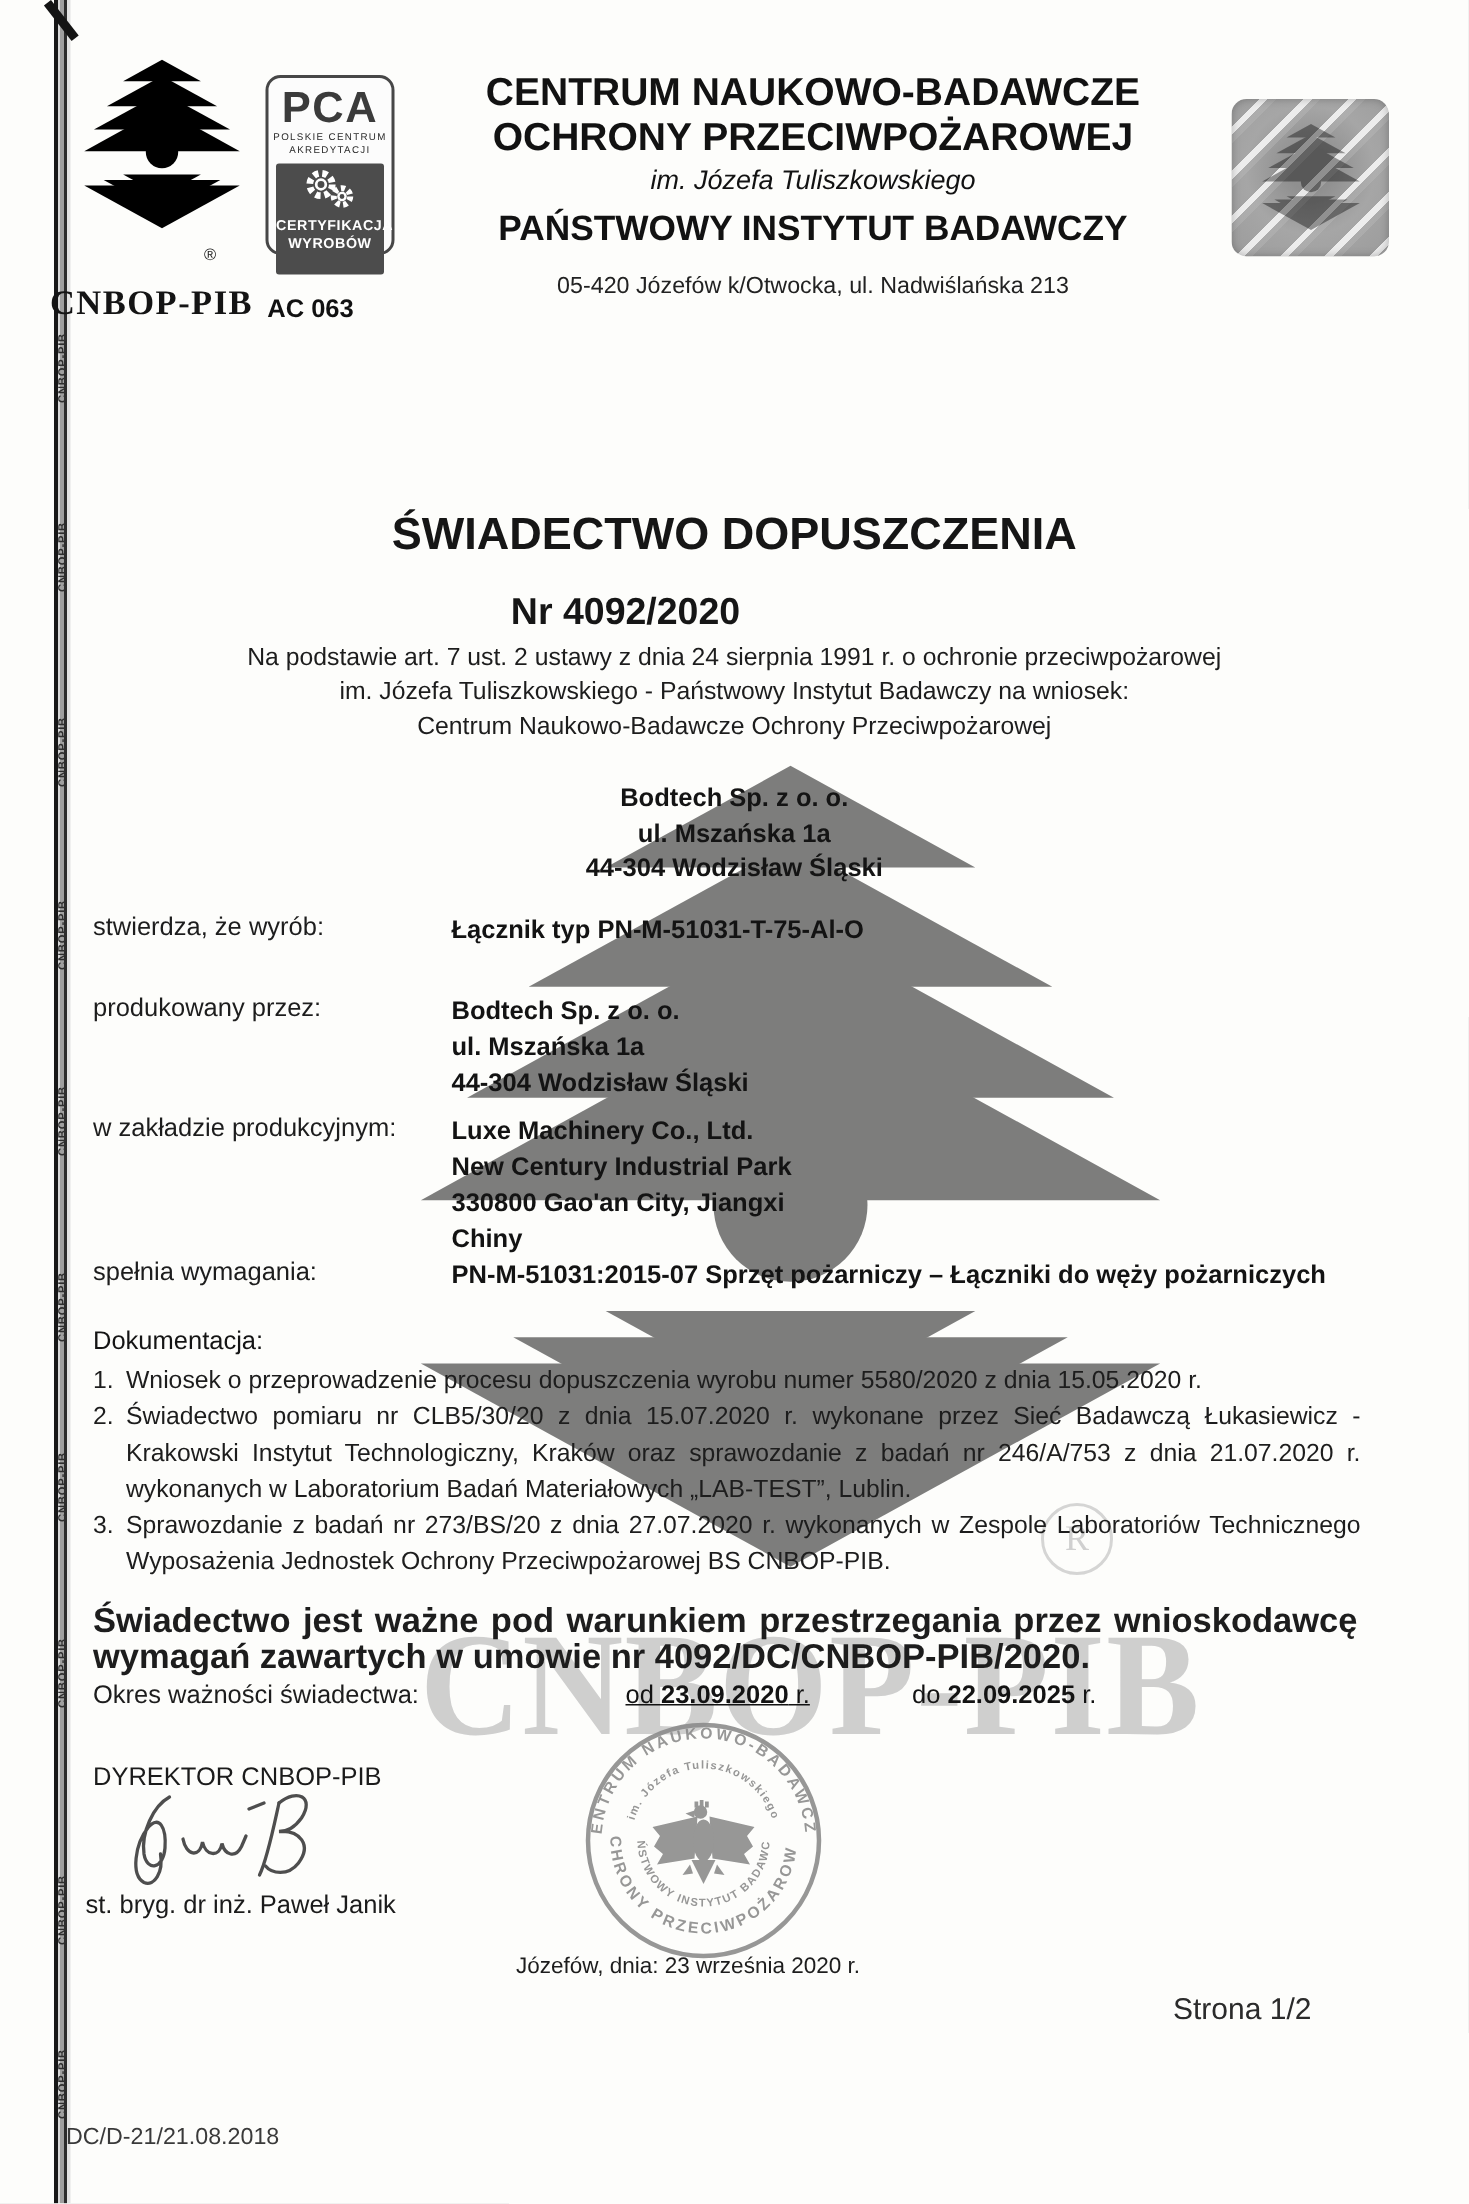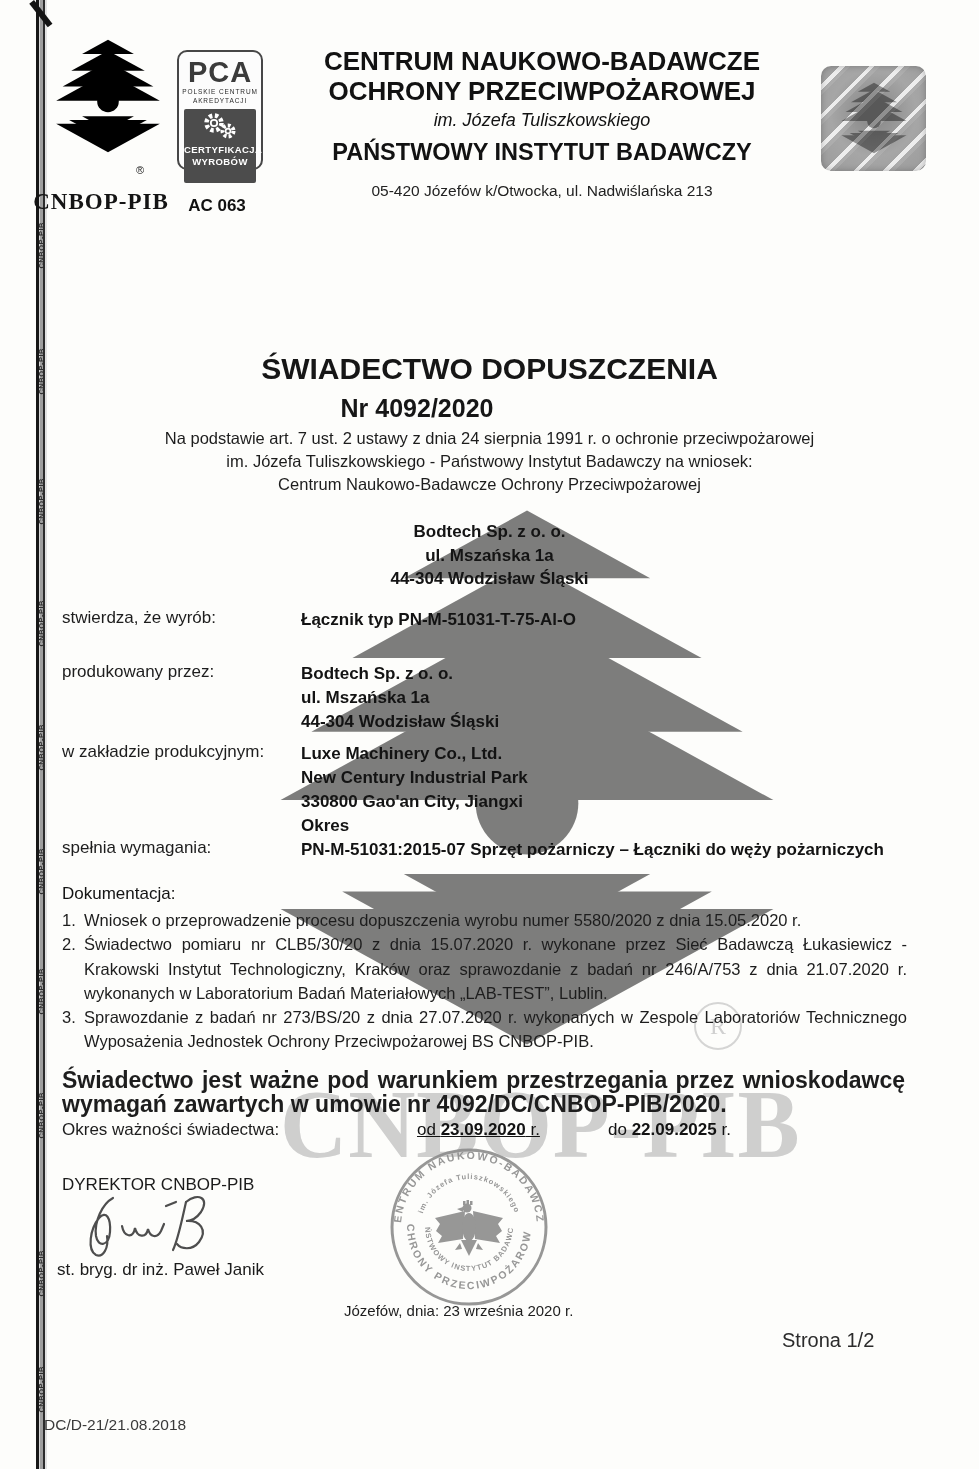--- a/index.html
+++ b/index.html
@@ -31,21 +31,21 @@
     left:177px; top:50px; width:86px; height:120px; box-sizing:border-box;
     border:2px solid #474747; border-radius:10px; background:#fcfcfc; text-align:center;
   }
   .pca-title{margin-top:5px; font-size:29px; font-weight:bold; letter-spacing:1px; color:#3b3b3b; line-height:30px;}
   .pca-sub{font-size:6.5px; letter-spacing:.9px; color:#2a2a2a; line-height:9px;}
   .pca-box{
     margin:4px 5px 0 5px; height:74px; background:#4c4c4c; border-radius:2px;
     color:#fff; padding-top:3px; box-sizing:border-box;
   }
   .pca-box-line{font-size:9.5px; font-weight:bold; letter-spacing:.4px; line-height:12px;}
-  .pca-ac{left:174px; top:196px; width:86px; text-align:center; font-weight:bold; font-size:17px; color:#111;}
+  .pca-ac{left:164px; top:196px; width:86px; text-align:center; font-weight:bold; font-size:17px; color:#111;}
   .head-block{left:262px; top:46px; width:560px; text-align:center; color:#121212;}
   .head-l1{font-size:26px; font-weight:bold; line-height:30px;}
   .head-l3{font-size:18px; font-style:italic; line-height:26px; margin-top:1px;}
   .head-l4{font-size:23.5px; font-weight:bold; line-height:30px; margin-top:4px;}
   .head-addr{font-size:15.5px; margin-top:15px; color:#222;}
   .hologram{
     left:821px; top:66px; width:105px; height:105px; border-radius:10px;
     background:
       repeating-linear-gradient(135deg, rgba(255,255,255,0) 0 13px, rgba(255,255,255,.8) 13px 17px, rgba(190,190,190,.35) 17px 21px),
       radial-gradient(circle at 50% 45%, #8f8f8f 0 18%, #a6a6a6 55%, #9b9b9b 100%);
@@ -59,21 +59,21 @@
     left:694px; top:1002px; width:44px; height:44px; border:2.5px solid #c8c8c8; border-radius:50%;
     font-family:"Liberation Serif", serif; font-size:24px; color:#c2c2c2; text-align:center; line-height:44px;
     opacity:.75; z-index:0;
   }
   .wm-text{
     left:280px; top:1074px; z-index:0;
     font-family:"Liberation Serif", serif; font-weight:bold; font-size:98px; line-height:100px;
     color:#c7c7c7; letter-spacing:1px; transform:scaleX(.95); transform-origin:left top; opacity:.85;
   }
   
-  .title{left:0; top:340px; width:979px; text-align:center; font-size:30px; font-weight:bold; color:#161616; z-index:2;margin-top:12px;}
+  .title{left:0; top:340px; width:979px; text-align:center; font-size:30px; font-weight:bold; color:#161616; z-index:2;}
   .cert-no{left:0; top:394px; width:834px; text-align:center; font-size:25px; font-weight:bold; color:#161616; z-index:2;}
   .intro{left:0; top:427px; width:979px; text-align:center; font-size:16.5px; line-height:23px; color:#1d1d1d; z-index:2;}
   .applicant{left:0; top:520px; width:979px; text-align:center; font-size:17px; font-weight:bold; line-height:23.5px; color:#141414; z-index:2;}
   .field-label{left:62px; font-size:17px; color:#1d1d1d; z-index:2;}
   .field-value{left:288px; font-size:17px; font-weight:bold; color:#131313; line-height:24px; z-index:2;margin-left:13px;}
   .docs-head{left:62px; top:884px; font-size:17px; font-weight:normal; color:#141414; z-index:2;}
   .docs{left:62px; top:908px; width:845px; z-index:2;}
   .doc-item{display:flex; font-size:16.5px; line-height:24.3px; color:#1d1d1d;}
   .doc-item .num{flex:none; width:22px;}
   .doc-item .txt{flex:auto; text-align:justify;}
@@ -199,21 +199,21 @@
     <div>Bodtech Sp. z o. o.</div>
     <div>ul. Mszańska 1a</div>
     <div>44-304 Wodzisław Śląski</div>
   </div>
 
   <div class="abs field-label" style="top:742px">w zakładzie produkcyjnym:</div>
   <div class="abs field-value" style="top:742px">
     <div>Luxe Machinery Co., Ltd.</div>
     <div>New Century Industrial Park</div>
     <div>330800 Gao'an City, Jiangxi</div>
-    <div>Okres</div>
+    <div>Chiny</div>
   </div>
 
   <div class="abs field-label" style="top:838px">spełnia wymagania:</div>
   <div class="abs field-value" style="top:838px">PN-M-51031:2015-07 Sprzęt pożarniczy – Łączniki do węży pożarniczych</div>
 
   <div class="abs docs-head">Dokumentacja:</div>
   <div class="abs docs">
     <div class="doc-item">
       <span class="num">1.</span>
       <span class="txt">Wniosek o przeprowadzenie procesu dopuszczenia wyrobu numer 5580/2020 z dnia 15.05.2020 r.</span>

